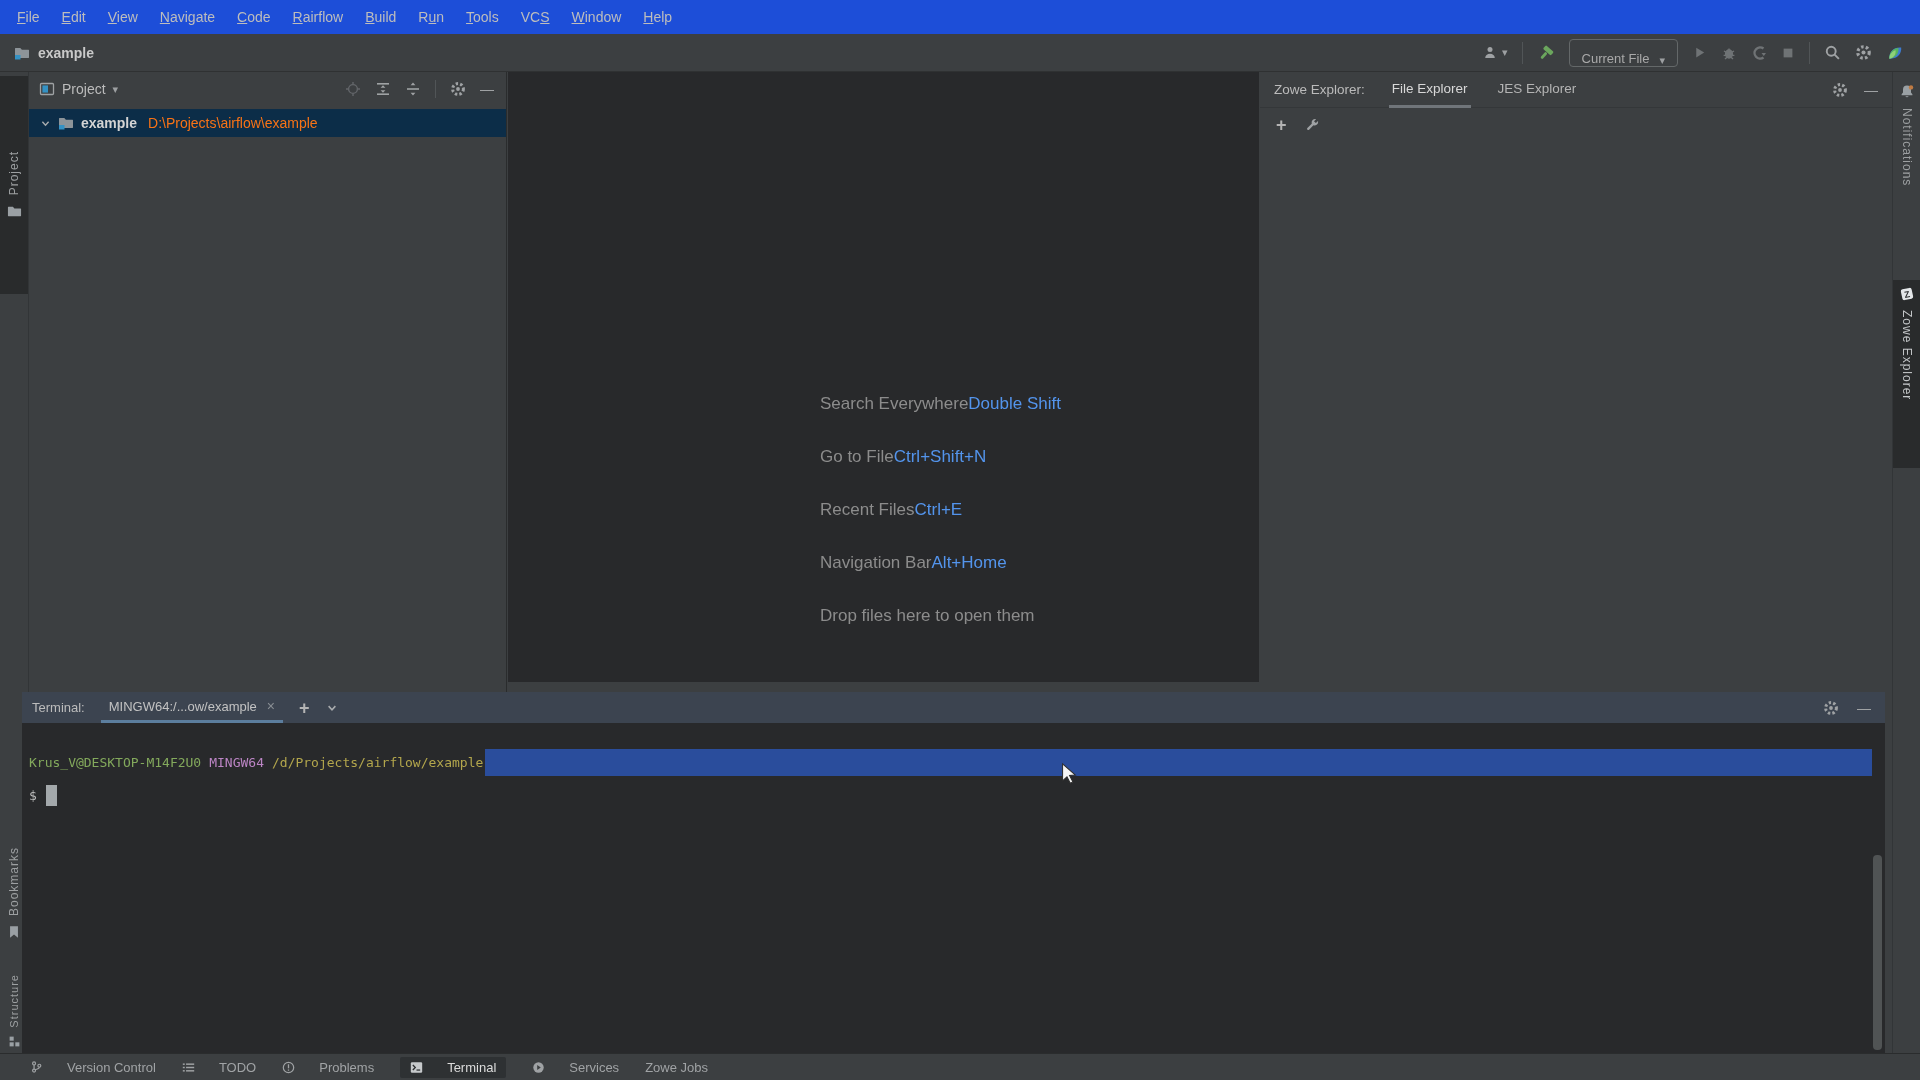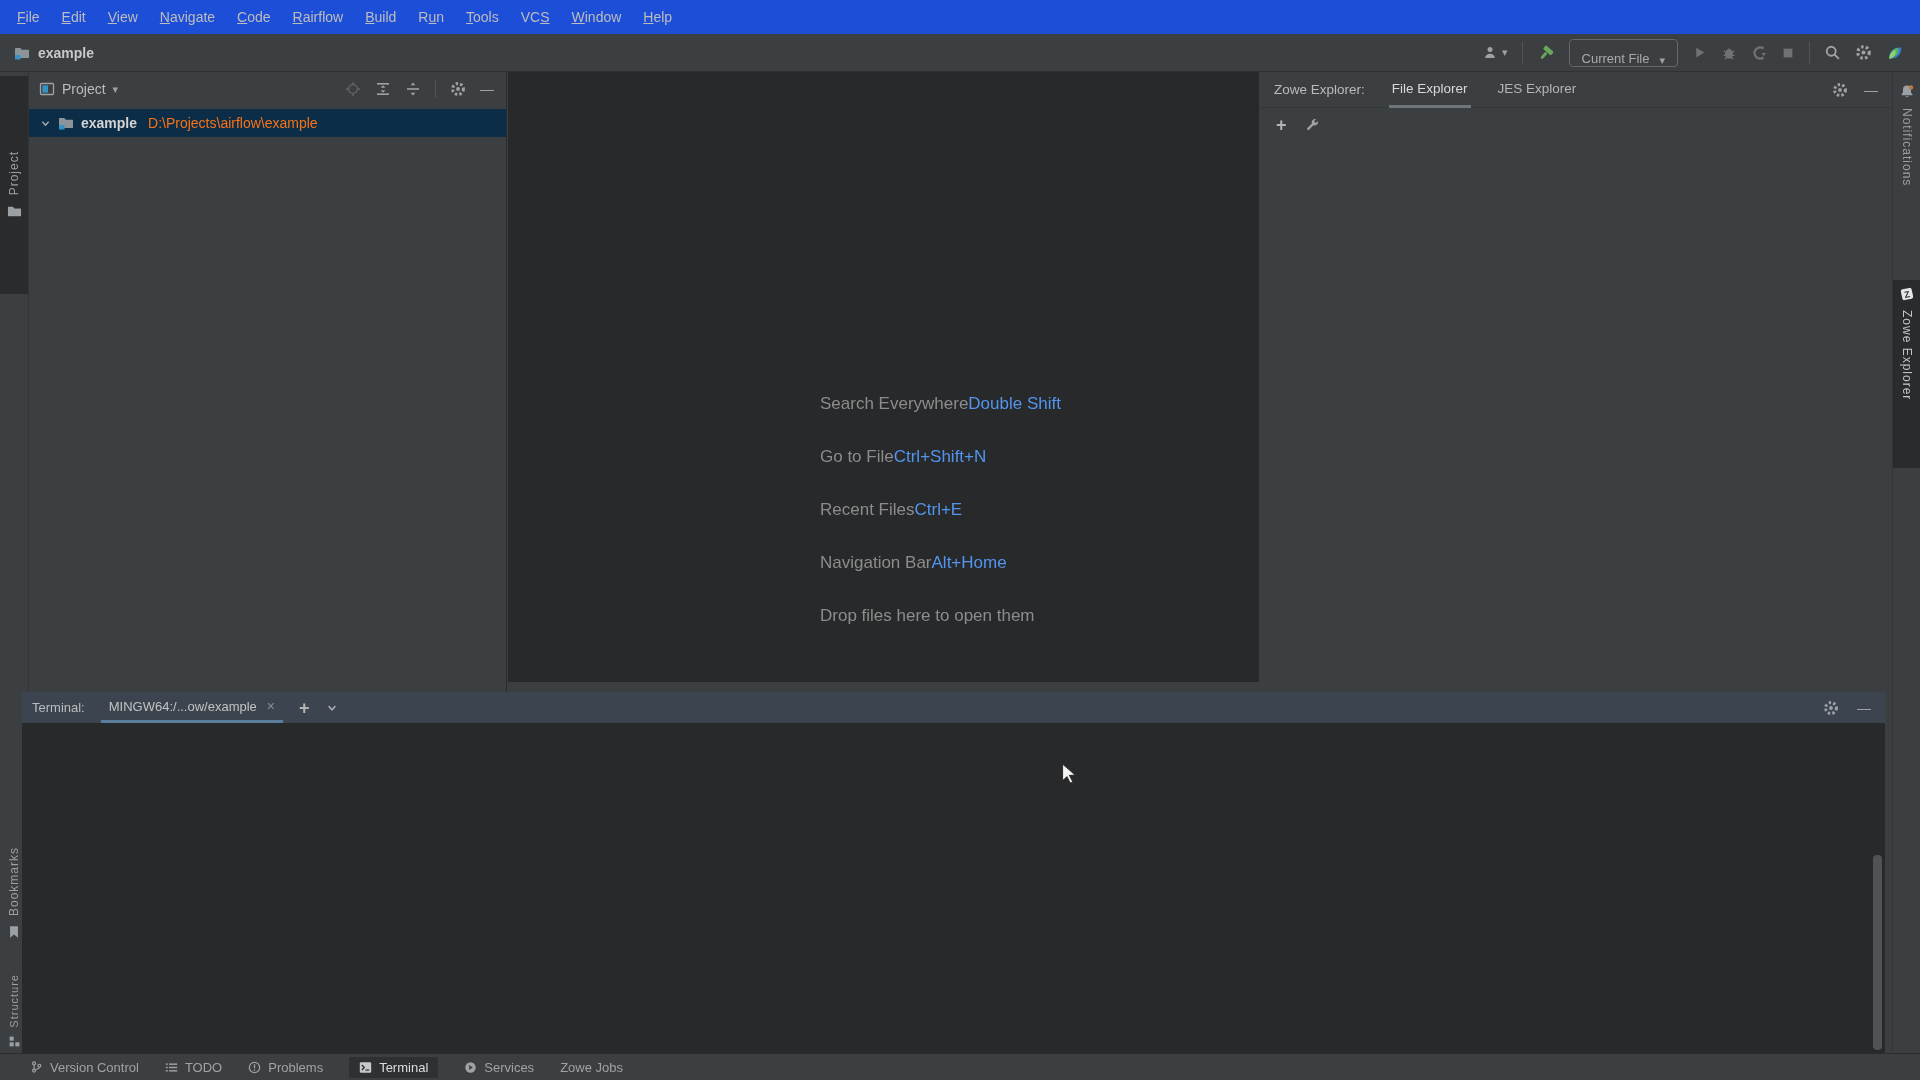--- a/index.html
+++ b/index.html
@@ -80,21 +80,21 @@
   .tp{color:#bc85c5;margin-right:8px;}
   .ty{color:#b3a64c;}
   .term-selection{flex:1;height:27px;background:#2a4d9c;margin-left:2px;margin-right:13px;}
   .term-line2{display:flex;align-items:center;margin-top:9px;color:#bcbcbc;}
   .term-cursor{width:11px;height:21px;background:#a3a8ab;margin-left:9px;}
   .term-scroll{position:absolute;right:3px;top:163px;width:9px;height:195px;background:#505354;border-radius:4px;}
 
   
   .statusbar{left:0;top:1053px;width:1920px;height:27px;background:#3c3f41;border-top:1px solid #2a2c2d;
              display:flex;align-items:center;padding-left:30px;gap:26px;font-size:13px;color:#a0a3a5;box-sizing:border-box;}
-  .sb-item{display:flex;align-items:center;gap:7px;}
+  .sb-item{display:flex;align-items:center;gap:24px;}
   .sb-item.active{background:#2e3133;color:#dcdcdc;padding:3px 10px;border-radius:2px;}
 
   .cursor-arrow{left:1058px;top:762px;}
 </style>
 </head>
 <body>
 
 <div id="app">
 
   <div class="abs menubar">
@@ -369,20 +369,32 @@
       <div class="term-hicons">
         <span>
           <svg width="16" height="16" viewBox="0 0 16 16">
               <circle cx="8" cy="8" r="5.4" fill="none" stroke="#9fa2a4" stroke-width="3" stroke-dasharray="2.4 2.1"></circle>
               <circle cx="8" cy="8" r="1.9" fill="#9fa2a4"></circle>
             </svg>
         </span>
         <span class="minus-glyph">—</span>
       </div>
     </div>
+    <div class="term-body">
+      <div class="term-line1">
+        <span class="tg">Krus_V@DESKTOP-M14F2U0</span>
+        <span class="tp">MINGW64</span>
+        <span class="ty">/d/Projects/airflow/example</span>
+        <div class="term-selection"></div>
+      </div>
+      <div class="term-line2">
+        <span>$</span>
+        <div class="term-cursor"></div>
+      </div>
+    </div>
     <div class="term-scroll"></div>
   </div>
 
   <div class="abs statusbar">
     <span class="sb-item">
       <span>
         <svg width="13" height="14" viewBox="0 0 16 16" fill="none" stroke="#9fa2a4" stroke-width="1.5">
             <circle cx="5" cy="3.6" r="1.8"></circle>
             <circle cx="5" cy="12.4" r="1.8"></circle>
             <circle cx="11.5" cy="6.4" r="1.8"></circle>

